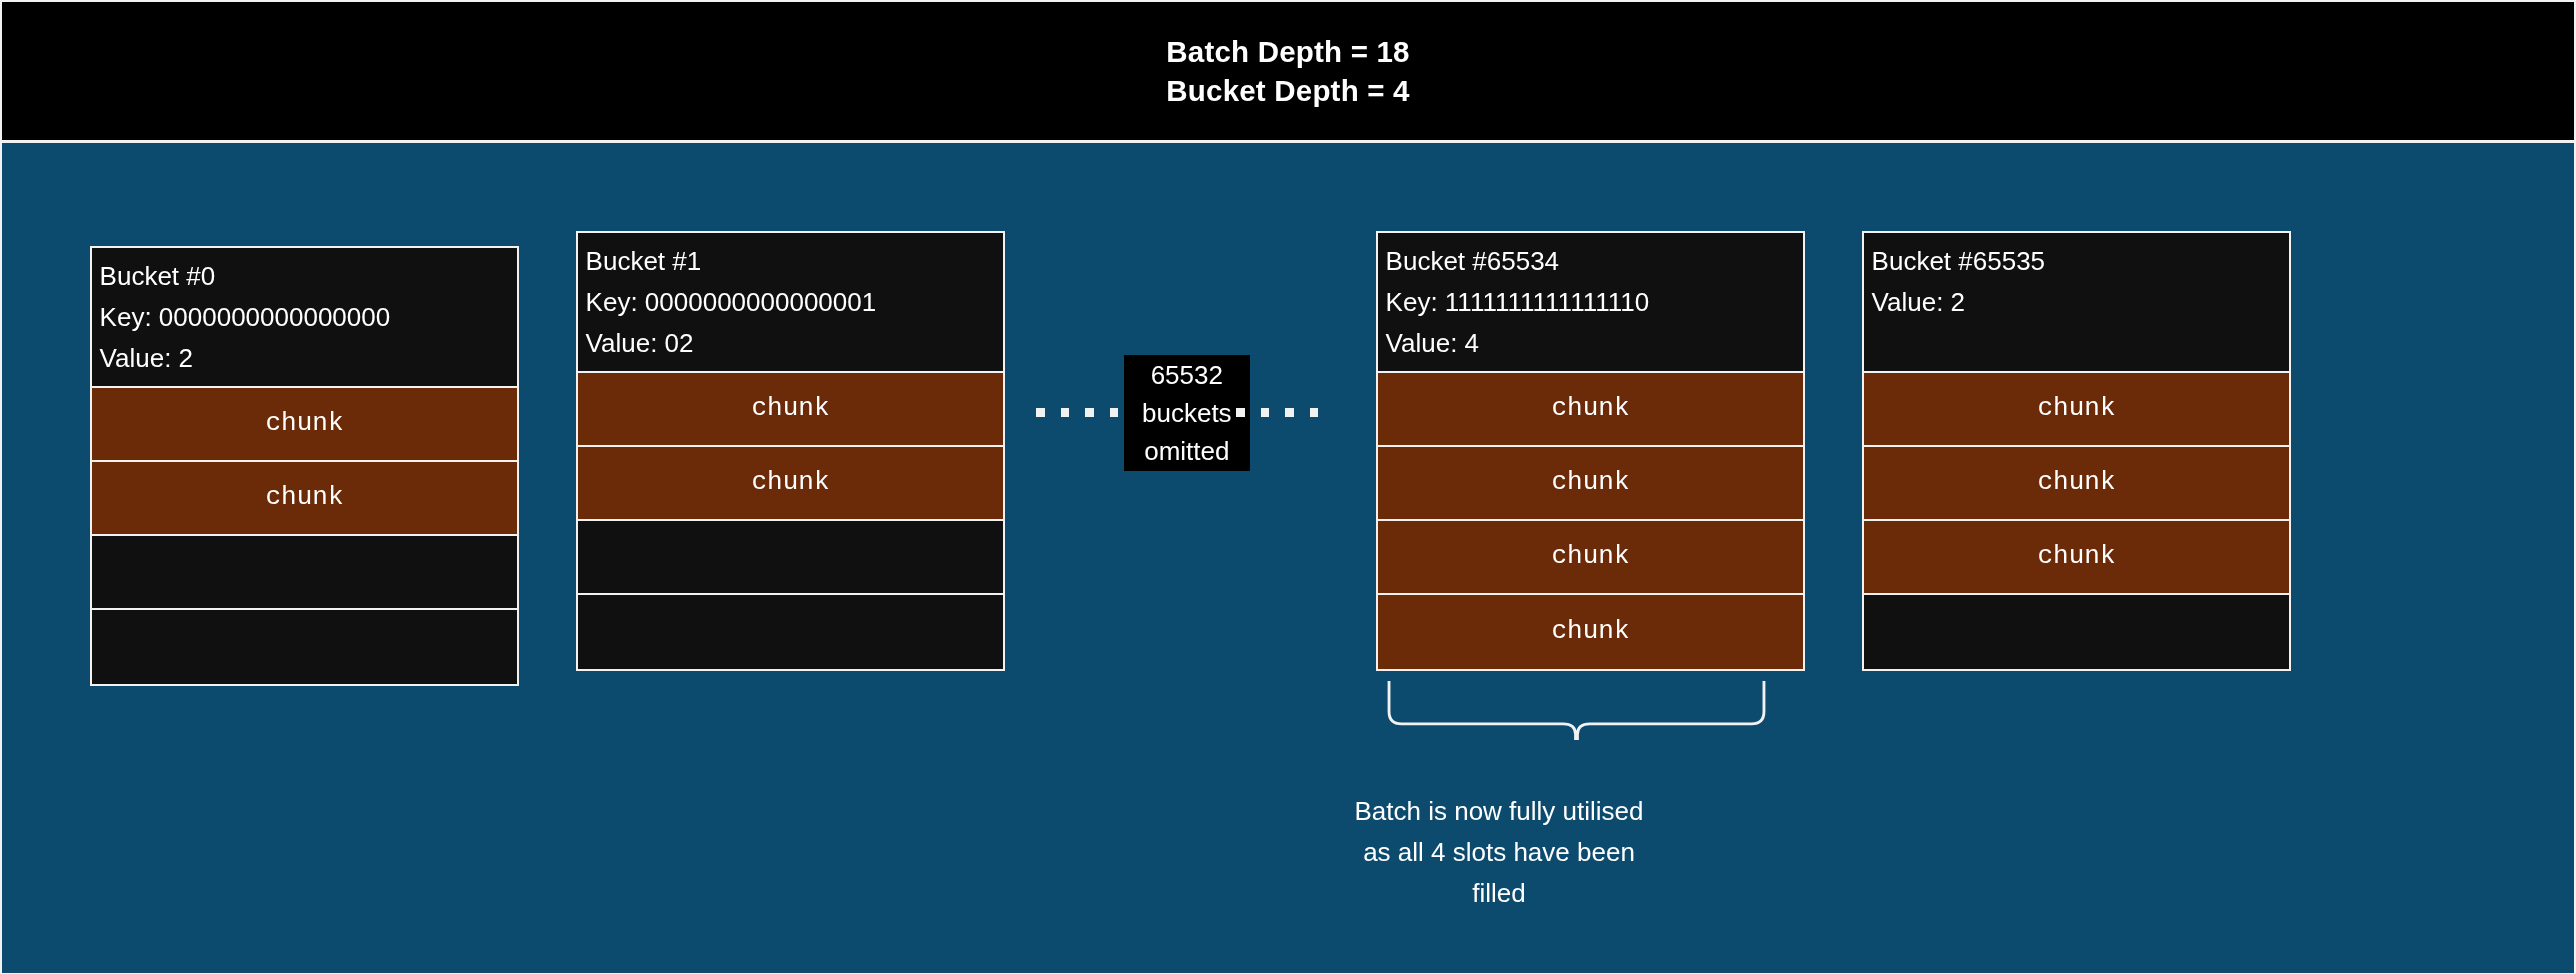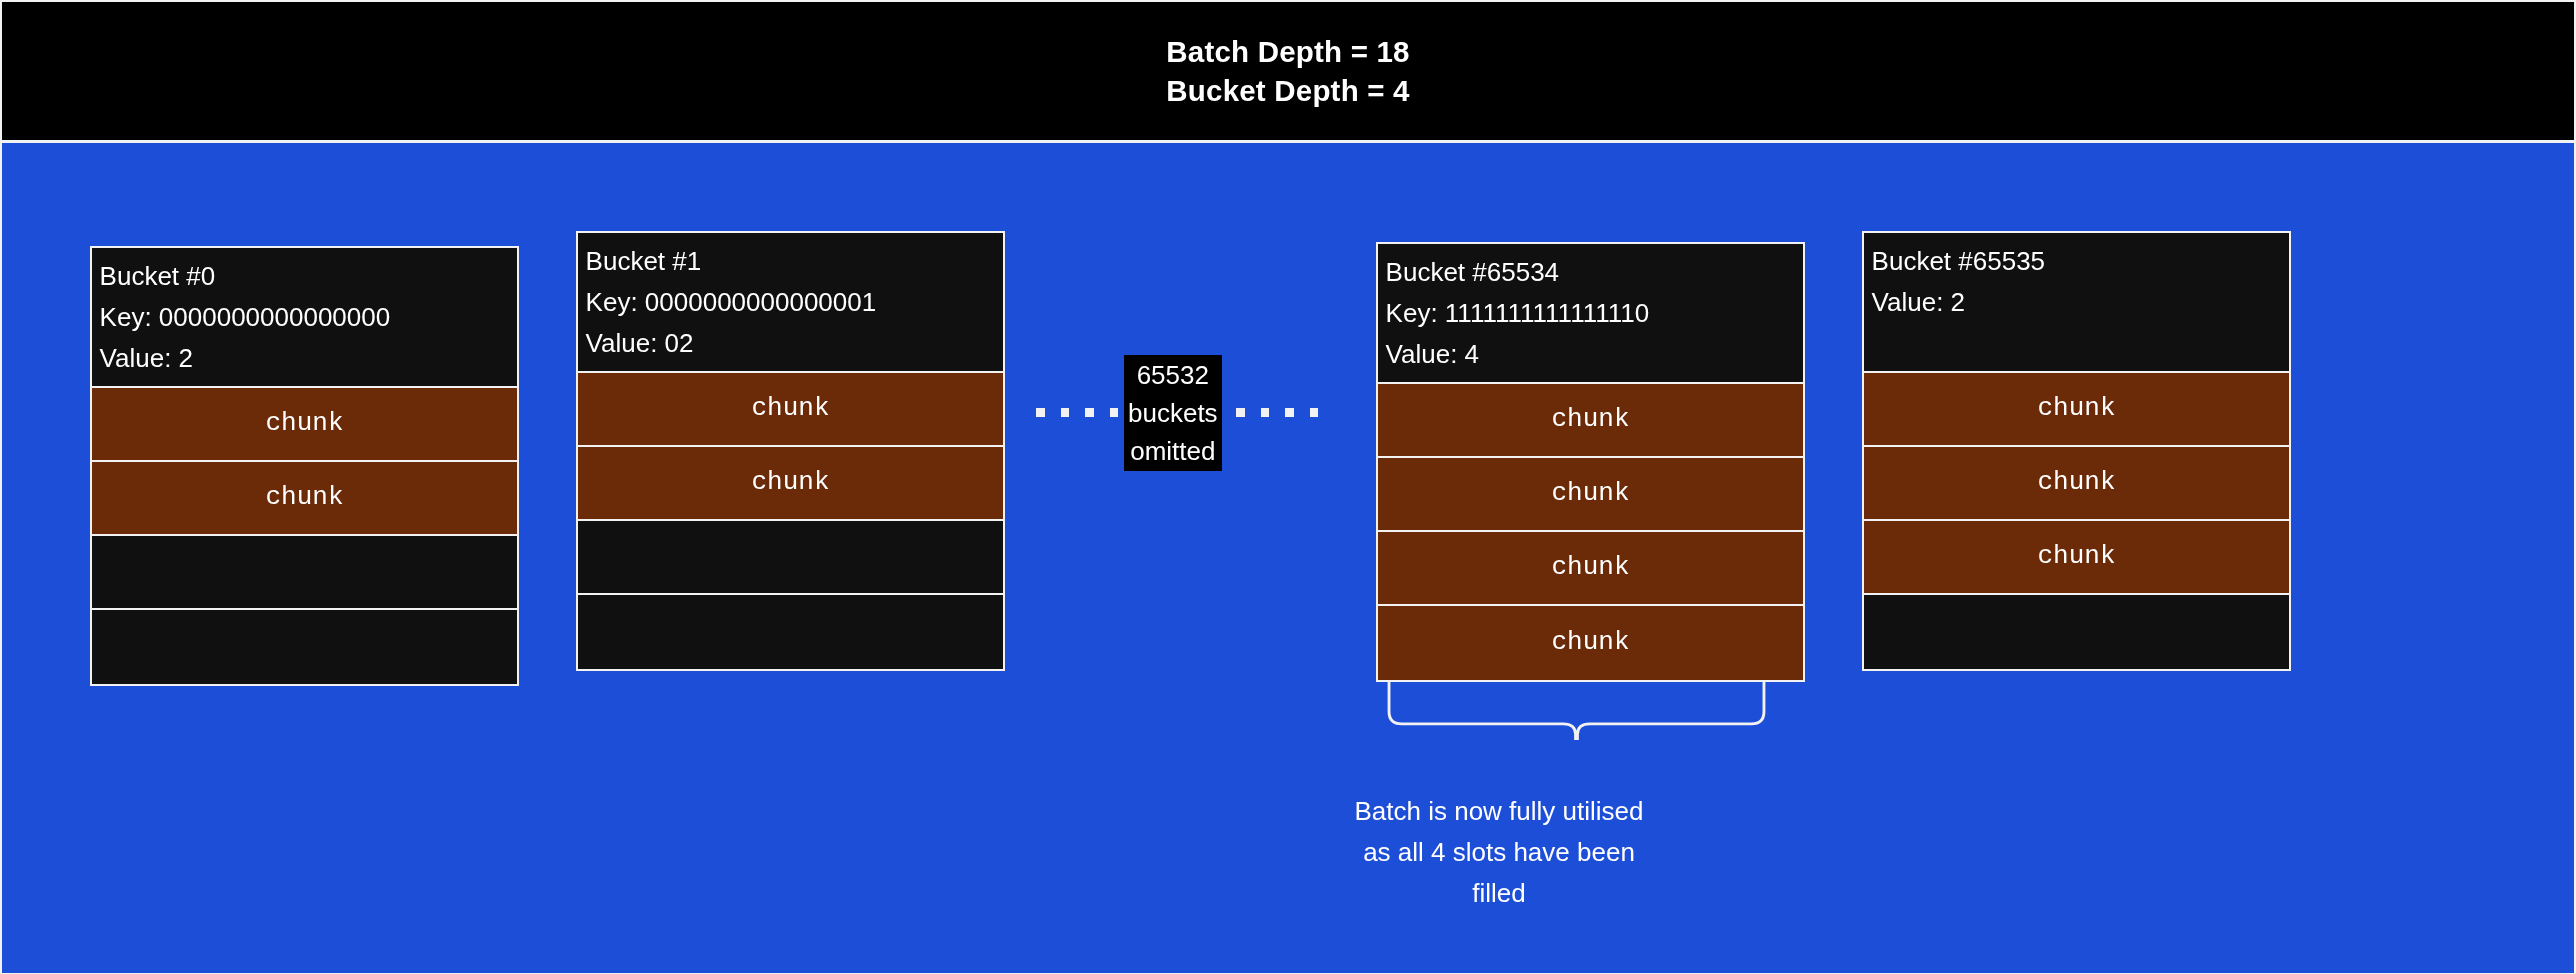--- a/index.html
+++ b/index.html
@@ -8,21 +8,21 @@
     background: #141414;
   }
   body {
     font-family: "Liberation Sans", sans-serif;
   }
 
   .diagram {
     position: relative;
     width: 2576px;
     height: 975px;
-    background: #1d4ed8;
+    background: #0c4a6e;
     box-sizing: border-box;
     border: 2.9px solid #f2f2f2;
     overflow: hidden;
   }
 
   
   .header {
     position: absolute;
     left: 0;
     top: 0;
@@ -116,21 +116,21 @@
   }
   .omitted-label {
     position: absolute;
     left: 88px;
     top: 0px;
     background: #000000;
     color: #ffffff;
     font-size: 26px;
     line-height: 38px;
     text-align: center;
-    padding: 1px 4px;
+    padding: 1px 18px;
     box-sizing: border-box;
   }
 
   
   .brace-wrap {
     position: absolute;
     left: 1384px;
     top: 679px;
     width: 381px;
     height: 59px;
@@ -215,21 +215,21 @@
       <div>omitted</div>
     </div>
     <div class="dots right">
       <span class="dot"></span>
       <span class="dot"></span>
       <span class="dot"></span>
       <span class="dot"></span>
     </div>
   </div>
 
-  <div class="bucket" style="left:1374px; top:229px;margin-top:11px;">
+  <div class="bucket" style="left:1374px; top:229px;">
     <div class="bucket-header">
       <div class="bucket-line">Bucket #65534</div>
       <div class="bucket-line">Key: 1111111111111110</div>
       <div class="bucket-line">Value: 4</div>
     </div>
     <div class="slots">
       <div class="slot filled">
           <span class="slot-label">chunk</span>
         </div>
       <div class="slot filled">

